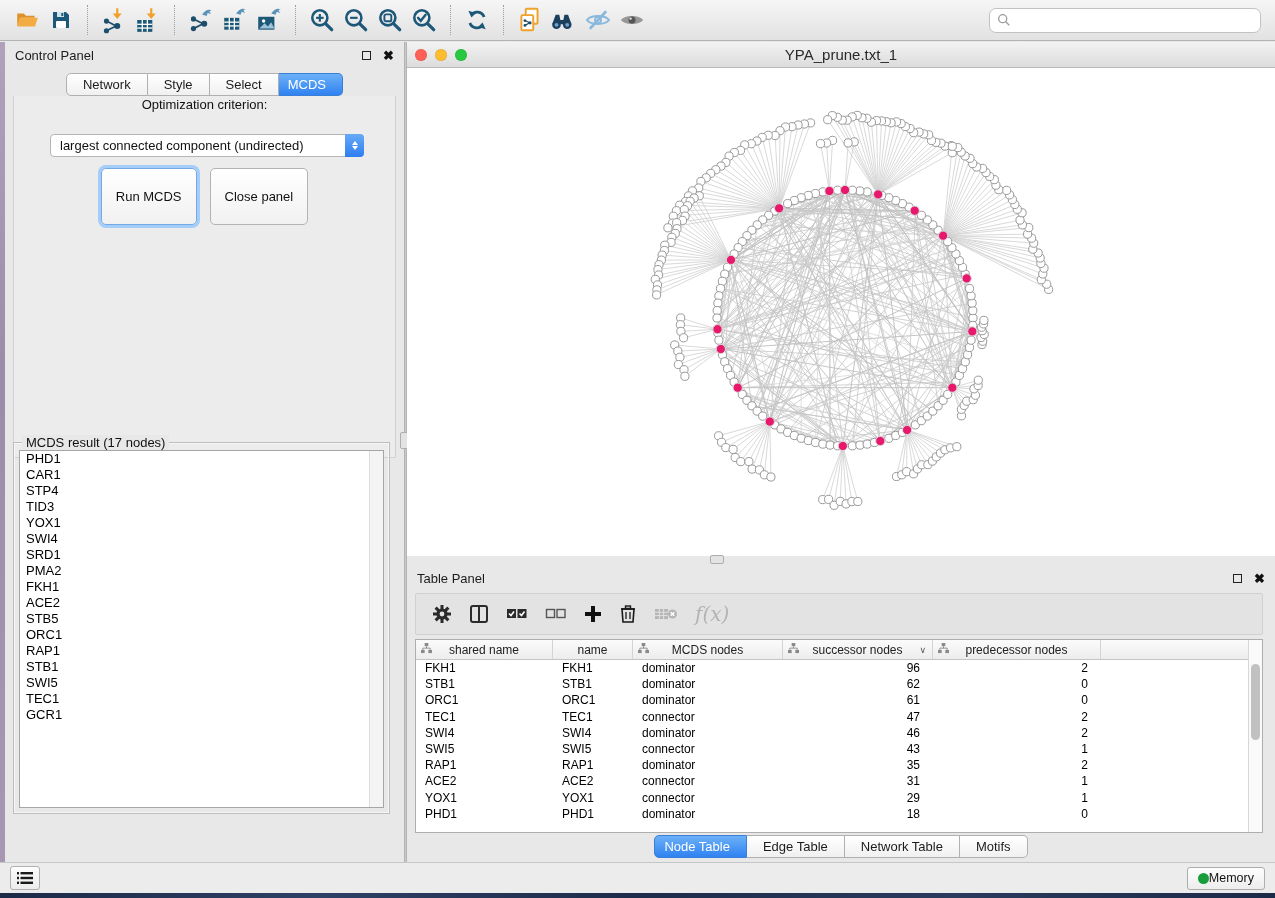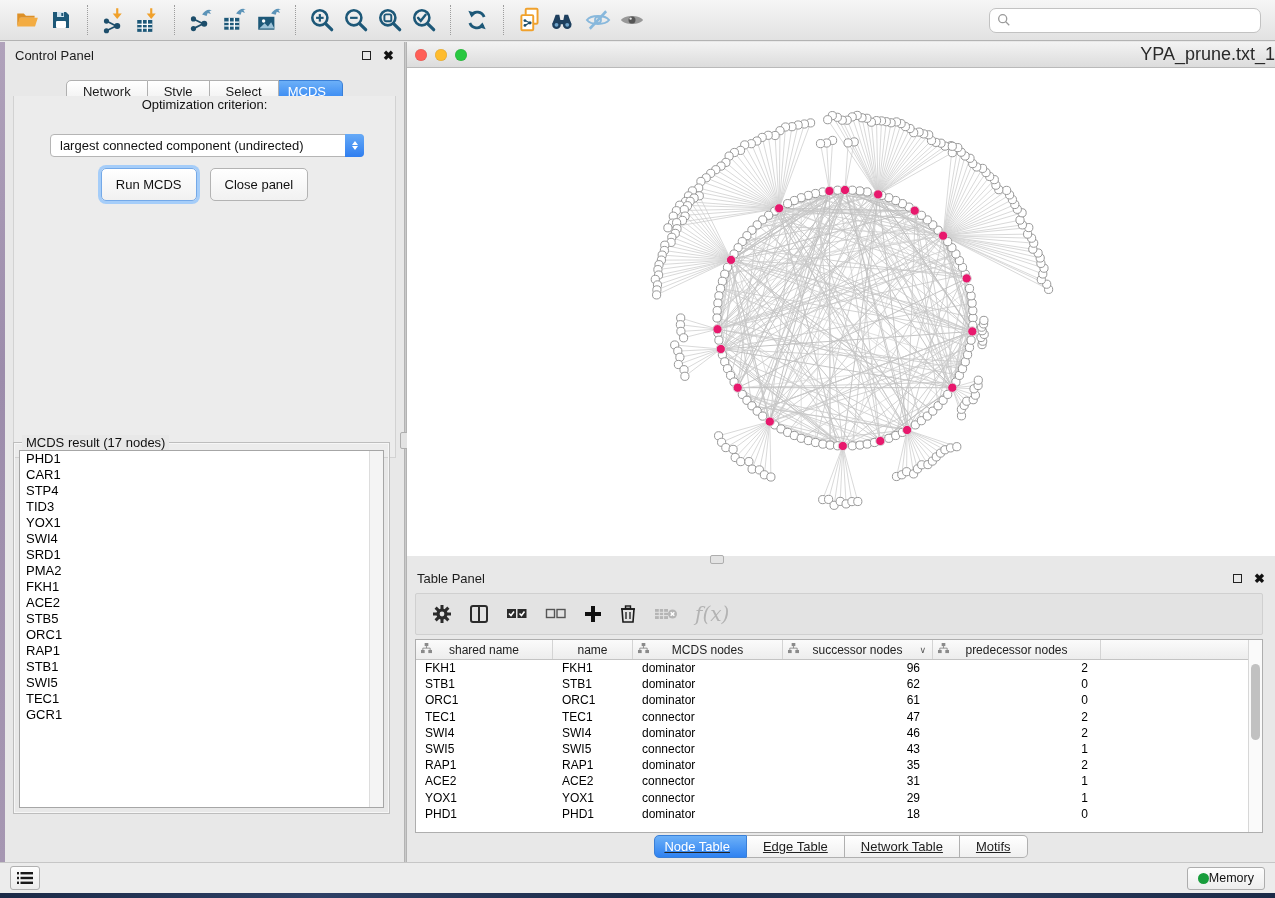--- a/index.html
+++ b/index.html
@@ -27,41 +27,41 @@
                    background:linear-gradient(90deg,#1b2a47,#2e4066 25%,#1d2c4a 50%,#2a3b5e 75%,#1b2a47); }
 
   
   .control-panel { position:absolute; left:5px; top:42px; width:399px; height:820px; background:#e8e8e8; }
   .panel-header { height:26px; display:flex; align-items:center; padding:0 10px; }
   .panel-title { font-size:13px; color:#1c1c1c; }
   .panel-header .spacer { flex:1; }
   .win-float { width:9px; height:9px; border:1.5px solid #222; margin-right:12px; cursor:default; }
   .win-close { font-size:13px; font-weight:bold; color:#111; cursor:default; line-height:9px; }
 
-  .seg-tabs { display:flex; justify-content:center; margin-top:12px;text-decoration:underline; }
+  .seg-tabs { display:flex; justify-content:center; margin-top:5px; }
   .seg-tab { padding:3px 16px; font-size:13px; background:linear-gradient(#ffffff,#f0f0f0);
              border:1px solid #b0b0b0; border-left:none; color:#1c1c1c; cursor:default; }
   .seg-tab:first-child { border-left:1px solid #b0b0b0; border-radius:5px 0 0 5px; }
   .seg-tab:last-child { border-radius:0 5px 5px 0; }
   .seg-tab.active { background:linear-gradient(#6cb0f8,#2f82f1); color:#fff; border-color:#3a7fd6;padding-left:9px; }
 
   .cp-inner { position:absolute; left:8px; top:54px; width:383px; height:362px;
               background:#ececec; border:1px solid #d2d2d2; border-top:none; }
   .crit-label { text-align:center; margin-top:1px; font-size:13px; color:#111; }
   .dropdown { position:absolute; left:36px; top:38px; width:314px; height:23px; background:#fff;
               border:1px solid #b5b5b5; border-radius:4px; display:flex; align-items:center; cursor:default; }
   .dropdown .dd-text { flex:1; padding-left:9px; font-size:13px; color:#111; white-space:nowrap; overflow:hidden; }
   .dd-stepper { width:19px; height:23px; margin:-1px -1px -1px 0; border-radius:0 4px 4px 0;
                 background:linear-gradient(#66aaf7,#2f7ef0); display:flex; flex-direction:column;
                 align-items:center; justify-content:center; gap:1px; }
   .dd-stepper .tri { width:0; height:0; border-left:3.5px solid transparent; border-right:3.5px solid transparent; }
   .tri.up { border-bottom:4px solid #fff; }
   .tri.down { border-top:4px solid #fff; }
   .btn-row { position:absolute; left:0; top:72px; width:100%; display:flex; justify-content:center; gap:13px; }
-  .mac-btn { padding:8px 14px; font-size:13px; color:#111; background:linear-gradient(#ffffff,#f1f1f1);
+  .mac-btn { padding:20px 14px; font-size:13px; color:#111; background:linear-gradient(#ffffff,#f1f1f1);
              border:1px solid #b3b3b3; border-radius:5px; cursor:default; }
   .mac-btn.focused { box-shadow:0 0 0 3px #a5cdf9; border-color:#74a9e8; }
 
   .mcds-result { position:absolute; left:8px; top:400px; width:377px; height:372px;
                  border:1px solid #bdbdbd; box-shadow:inset 0 0 0 1px #f6f6f6; }
   .mcds-legend { position:absolute; left:8px; top:-8px; background:#e8e8e8; padding:0 4px; font-size:13px; color:#111; }
   .mcds-list { position:absolute; left:5px; top:7px; right:5px; bottom:5px; background:#fff;
                border:1px solid #a6a6a6; overflow:hidden; }
   .mcds-scroll { position:absolute; right:0; top:0; width:14px; height:100%; background:#f4f4f4; border-left:1px solid #ddd; }
   .list-item { font-size:13px; line-height:16px; padding-left:6px; color:#000; cursor:default; }
@@ -74,21 +74,21 @@
   .h-grip { position:absolute; left:710px; top:555px; width:14px; height:9px; background:#e3e3e3;
             border:1px solid #aeaeae; border-radius:2px; cursor:row-resize; }
 
   
   .network-window { position:absolute; left:407px; top:42px; width:868px; height:514px; background:#fff; }
   .net-titlebar { height:26px; background:linear-gradient(#f3f3f3,#dcdcdc); border-bottom:1px solid #b9b9b9;
                   display:flex; align-items:center; padding:0 8px; position:relative; }
   .lights { display:flex; gap:8px; }
   .light { width:12px; height:12px; border-radius:50%; box-shadow:inset 0 0 1px rgba(0,0,0,.3); cursor:default; }
   .light.red { background:#ff5f57; } .light.yellow { background:#febc2e; } .light.green { background:#28c840; }
-  .net-title { position:absolute; left:0; right:0; text-align:right; font-size:18px; color:#2a2a2a; }
+  .net-title { position:absolute; left:0; right:0; text-align:center; font-size:15px; color:#2a2a2a; }
   .net-canvas { position:absolute; left:0; top:26px; width:868px; height:488px; background:#fff; }
 
   
   .table-panel { position:absolute; left:407px; top:565px; width:868px; height:295px; background:#e8e8e8; }
   .tp-toolbar { position:absolute; left:8px; top:28px; right:12px; height:42px; background:#e3e3e3;
                 border:1px solid #d0d0d0; border-radius:2px; display:flex; align-items:center; gap:17px; padding:0 16px; }
   .tp-icon { display:flex; align-items:center; justify-content:center; cursor:default; }
   .fx { font-family:"DejaVu Serif", serif; font-style:italic; font-size:20px; color:#b3b3b3; }
 
   .data-table { position:absolute; left:8px; top:74px; right:12px; bottom:27px; background:#fff;

